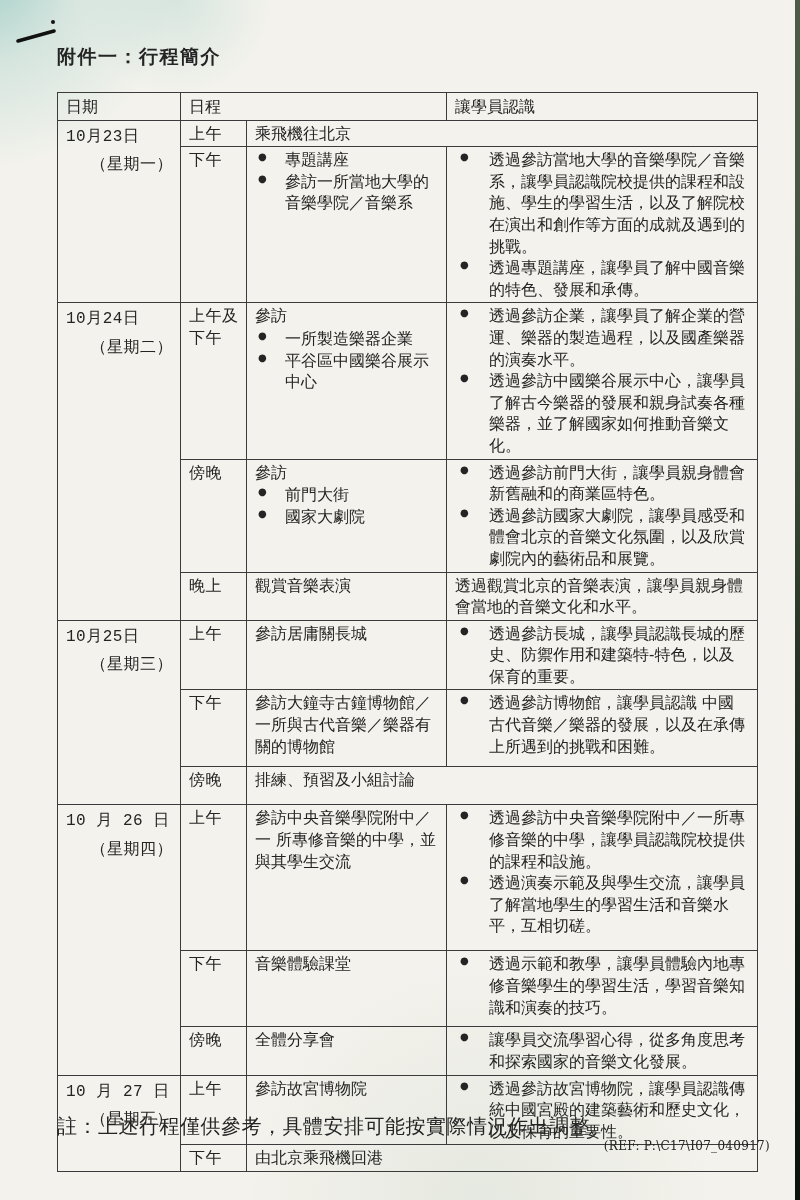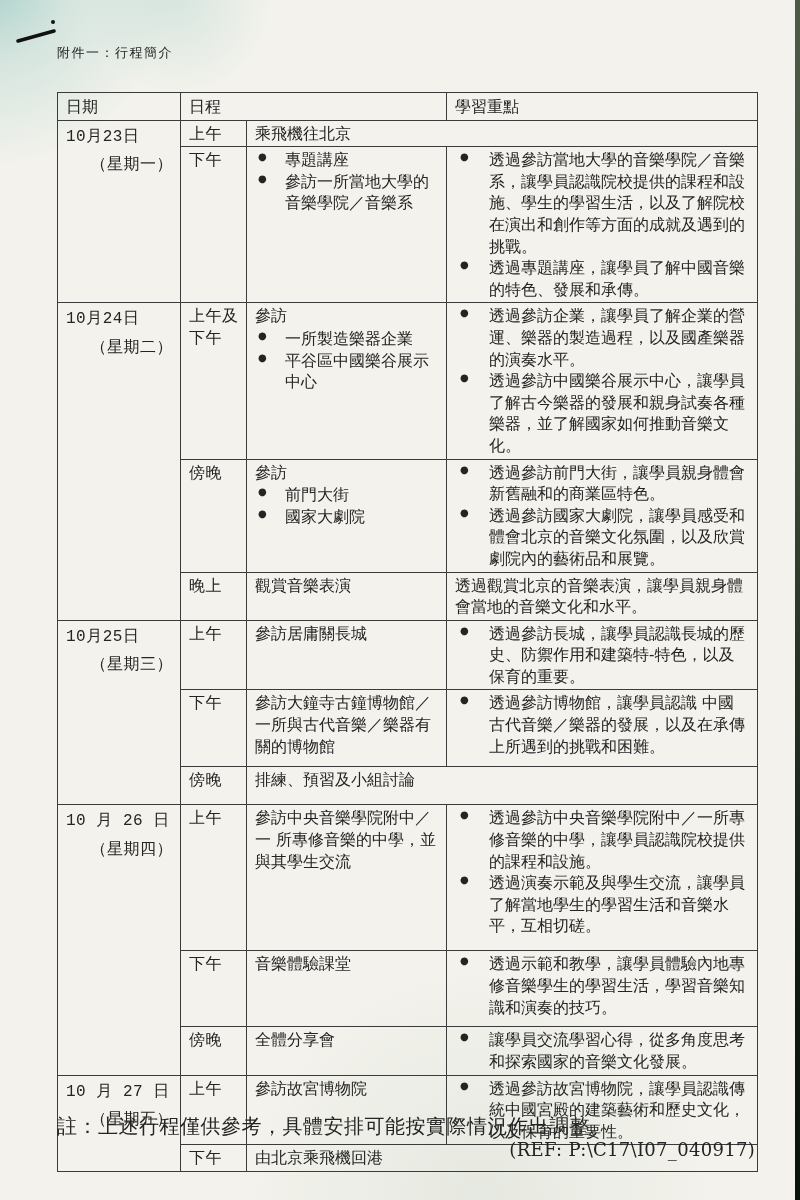--- a/index.html
+++ b/index.html
@@ -13,21 +13,21 @@
     font-family:"DejaVu Serif","Liberation Serif",serif;
     color:#242424; overflow:hidden;
   }
   .edge-right {
     position:absolute; top:0; right:0; width:5px; height:1200px;
     background:linear-gradient(180deg,#4d5a46 0%, #42513f 30%, #273425 55%, #101b12 80%, #0a120c 100%);
   }
   .pen-mark { position:absolute; left:6px; top:10px; }
   .doc-title {
     position:absolute; left:57px; top:44px;
-    font-size:13px; font-weight:normal; letter-spacing:1.5px;
+    font-size:19px; font-weight:bold; letter-spacing:1.5px;
   }
   table.itinerary {
     position:absolute; left:57px; top:92px; width:700px;
     border-collapse:collapse; table-layout:fixed;
     font-size:16px; line-height:1.35;
   }
   table.itinerary th, table.itinerary td {
     border:1.6px solid #3b3b3b; vertical-align:top;
     padding:2px 7px 2px 8px; overflow:hidden;
   }
@@ -35,21 +35,21 @@
   td.date { line-height:1.8; letter-spacing:0.5px;font-family:Liberation Mono, monospace; }
   td.date .wk { padding-left:2px;text-align:right; }
   td.time { letter-spacing:0.5px; }
   td.activity { padding-left:10px; }
   .b { position:relative; padding-left:30px; }
   .b::before { content:"●"; position:absolute; left:3px; top:1px; font-size:10px; }
   td.focus .b { padding-left:34px; }
   td.focus .b::before { left:5px; }
   .lead { margin-bottom:1px; }
   .footnote { position:absolute; left:57px; top:1113px; font-size:20px; letter-spacing:0.5px; }
-  .doc-ref { position:absolute; right:45px; top:1139px; font-size:18px; letter-spacing:0.3px; }
+  .doc-ref { position:absolute; right:30px; top:1139px; font-size:12px; letter-spacing:0.3px; }
 </style>
 </head>
 <body>
 
 <div class="page">
 
   <svg class="pen-mark" width="70" height="45" viewBox="0 0 70 45">
     <path d="M12 31 L48 21" stroke="#111" stroke-width="3.6" stroke-linecap="round" fill="none"></path>
     <circle cx="47" cy="12" r="2" fill="#111"></circle>
   </svg>
@@ -63,21 +63,21 @@
       <col style="width:123px">
         <col style="width:66px">
         <col style="width:200px">
         <col style="width:311px">
     </colgroup>
 
     <tbody>
         <tr style="height:26px">
       <th>日期</th>
       <th colspan="2">日程</th>
-      <th>學習重點</th>
+      <th>讓學員認識</th>
     </tr>
 
     <tr style="height:23px">
       <td class="date" rowspan="2">
         <div>10月23日</div>
         <div class="wk">（星期一）</div>
       </td>
       <td class="time">上午</td>
       <td class="activity" colspan="2">乘飛機往北京</td>
     </tr>

